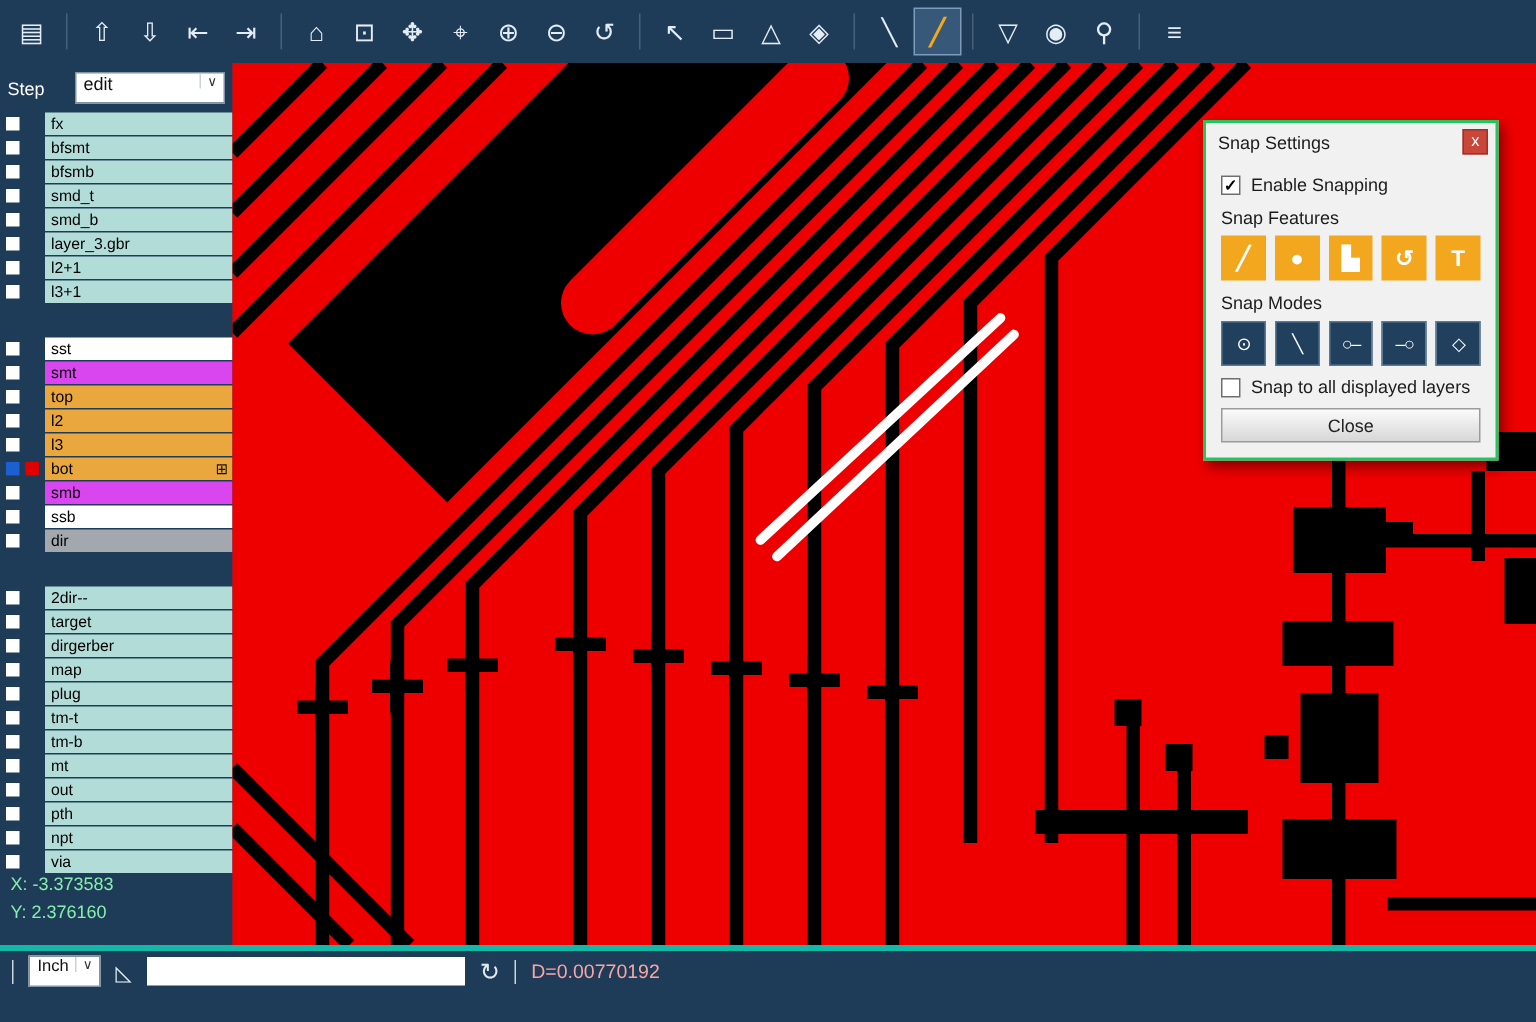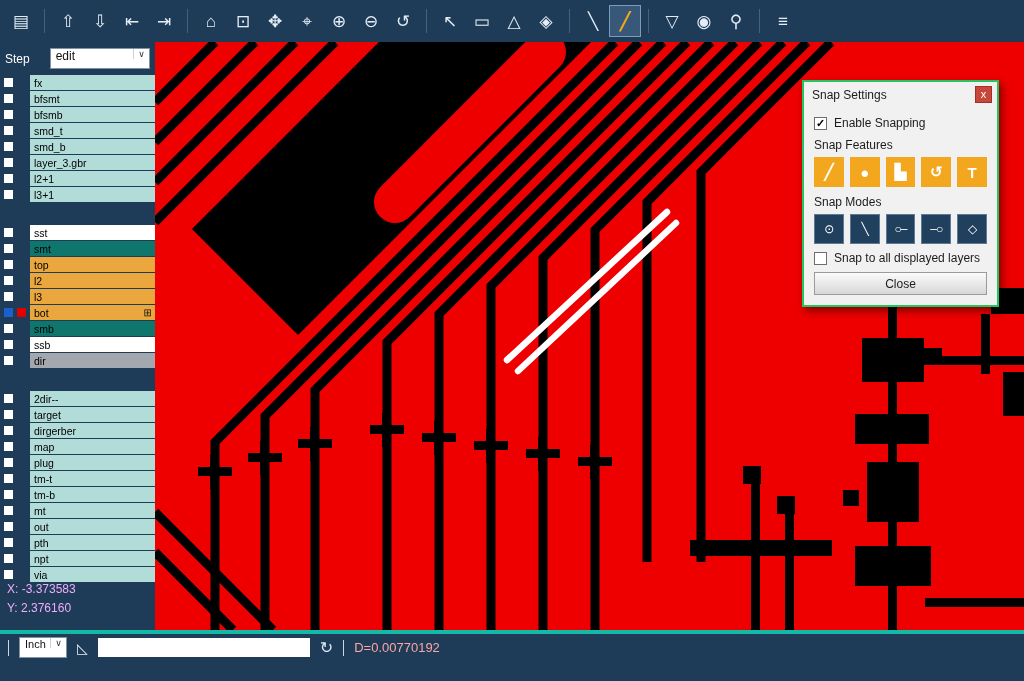--- a/index.html
+++ b/index.html
@@ -34,26 +34,26 @@
   .layer-row { display:flex; align-items:center; height:15px; margin-bottom:1px; }
   .layer-row.gap { margin-bottom:23px; }
   .cb  { width:9px; height:9px; background:#fff; margin:0 4px 0 4px; flex:none; }
   .cb.sel { background:#1b5fd0; }
   .ind { width:9px; height:9px; margin-right:4px; flex:none; background:transparent; }
   .ind.active { background:#e00000; }
   .lab { flex:1; height:15px; font-size:10.5px; color:#000; display:flex; align-items:center;
          padding-left:4px; padding-right:3px; overflow:hidden; white-space:nowrap; }
   .c-cyan   { background:#b2dcd8; }
   .c-white  { background:#ffffff; }
-  .c-teal   { background:#0f766e; }
+  .c-teal   { background:#d946ef; }
   .c-orange { background:#e9a73e; }
   .c-gray   { background:#a2a8ae; }
   .grid-ic { margin-left:auto; font-size:10px; color:#111; }
 
-  .coords { position:absolute; left:7px; bottom:12px; color:#f0abfc; font-size:12px; line-height:1.6; }
+  .coords { position:absolute; left:7px; bottom:12px; color:#86efac; font-size:12px; line-height:1.6; }
 
   
   .canvas { position:relative; flex:1; background:#ee0000; overflow:hidden; }
   .canvas svg { position:absolute; left:0; top:0; }
 
   
   .snap-dialog { position:absolute; left:647px; top:38px; width:197px; background:#f1f1f1;
                  border:2px solid #22c55e; box-shadow:3px 4px 8px rgba(0,0,0,.45);
                  font-size:12px; color:#1c1c1c; }
   .snap-title { height:25px; display:flex; align-items:center; padding:0 5px 0 8px; }

